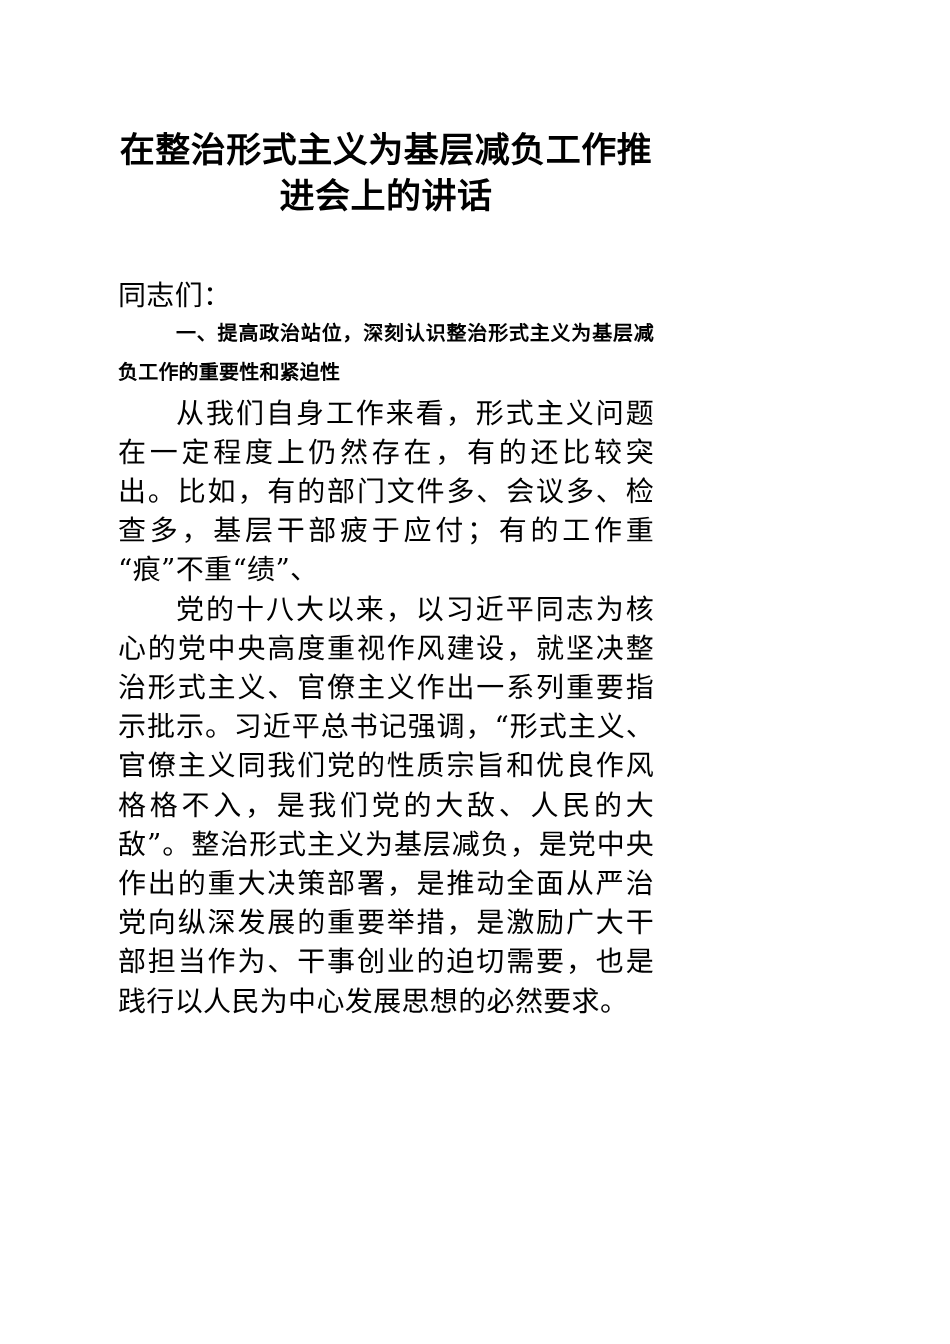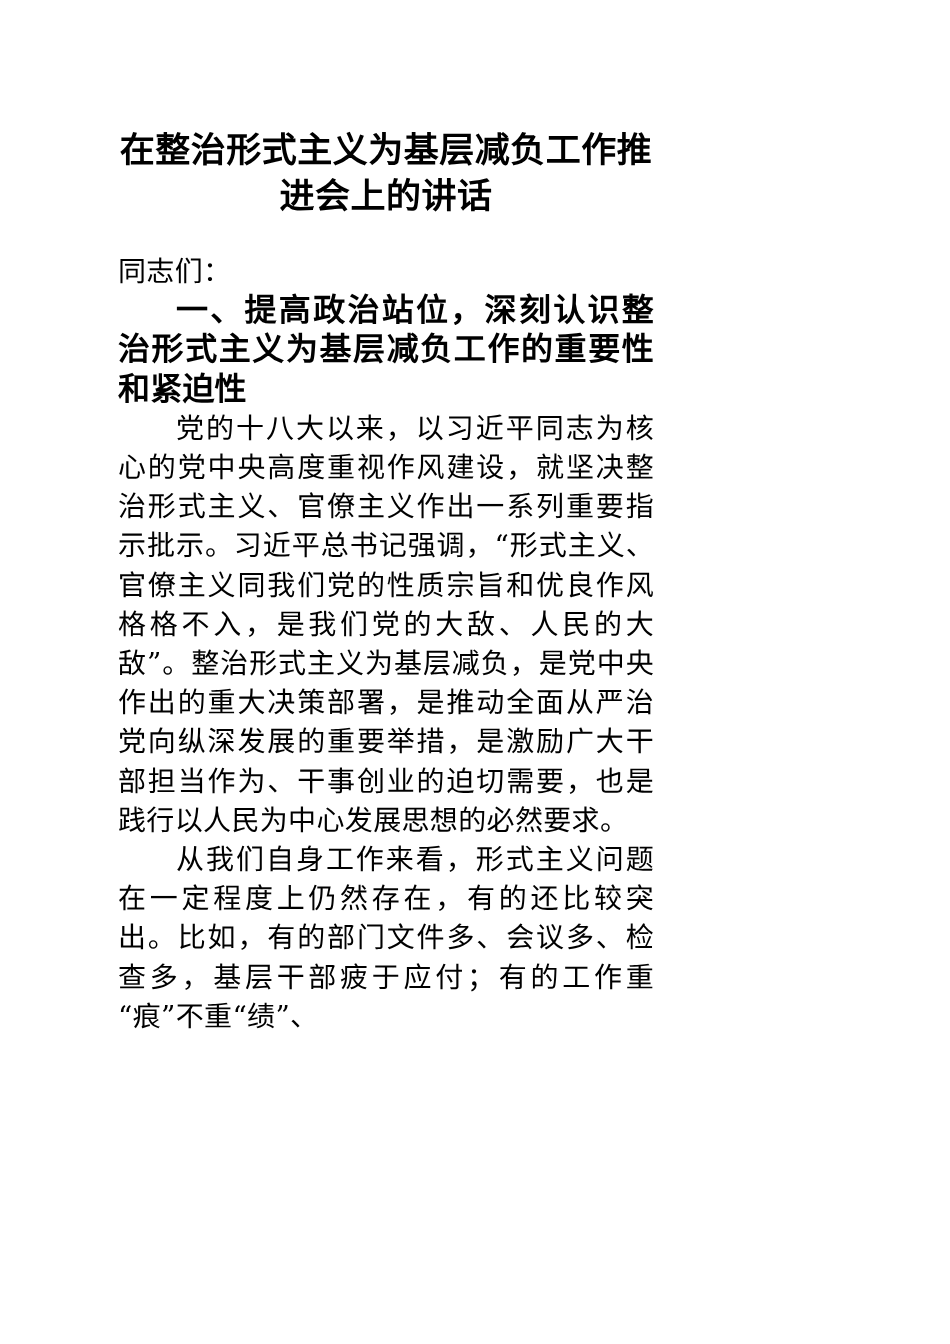--- a/index.html
+++ b/index.html
@@ -34,21 +34,21 @@
     font-weight: 700;
     font-size: 35px;
     line-height: 46px;
     letter-spacing: 0.5px;
     color: #000000;
     word-break: break-all;
   }
 
   
   .doc-body {
-    margin-top: 32px;
+    margin-top: 56px;
   }
 
   p.para {
     margin: 0;
     font-family: "DejaVu Serif", "Liberation Serif", serif;
     font-size: 28px;
     line-height: 39.2px;
     color: #000000;
     text-align: justify;
     text-justify: inter-character;
@@ -57,23 +57,23 @@
     letter-spacing: 0.35px;
   }
 
   p.para.indent {
     text-indent: 58px;
   }
 
   
   p.section-heading {
     margin: 0;
-    font-family: Liberation Serif, serif;
+    font-family: Liberation Mono, monospace;
     font-weight: 700;
-    font-size: 32px;
+    font-size: 20px;
     line-height: 39.2px;
     color: #000000;
     text-align: justify;
     text-justify: inter-character;
     text-align-last: left;
     word-break: break-all;
     text-indent: 58px;
     letter-spacing: 0.2px;
   }
 </style>
@@ -84,19 +84,19 @@
 
   <h1 class="doc-title">在整治形式主义为基层减负工作推进会上的讲话</h1>
 
   <div class="doc-body">
 
     <p class="para">同志们：</p>
 
 
     <p class="section-heading">一、提高政治站位，深刻认识整治形式主义为基层减负工作的重要性和紧迫性</p>
 
+    <p class="para indent">从我们自身工作来看，形式主义问题在一定程度上仍然存在，有的还比较突出。比如，有的部门文件多、会议多、检查多，基层干部疲于应付；有的工作重“痕”不重“绩”、</p>
+
     <p class="para indent">党的十八大以来，以习近平同志为核心的党中央高度重视作风建设，就坚决整治形式主义、官僚主义作出一系列重要指示批示。习近平总书记强调，“形式主义、官僚主义同我们党的性质宗旨和优良作风格格不入，是我们党的大敌、人民的大敌”。整治形式主义为基层减负，是党中央作出的重大决策部署，是推动全面从严治党向纵深发展的重要举措，是激励广大干部担当作为、干事创业的迫切需要，也是践行以人民为中心发展思想的必然要求。</p>
-
-    <p class="para indent">从我们自身工作来看，形式主义问题在一定程度上仍然存在，有的还比较突出。比如，有的部门文件多、会议多、检查多，基层干部疲于应付；有的工作重“痕”不重“绩”、</p>
 
   </div>
 
 </div>
 
 </body></html>

